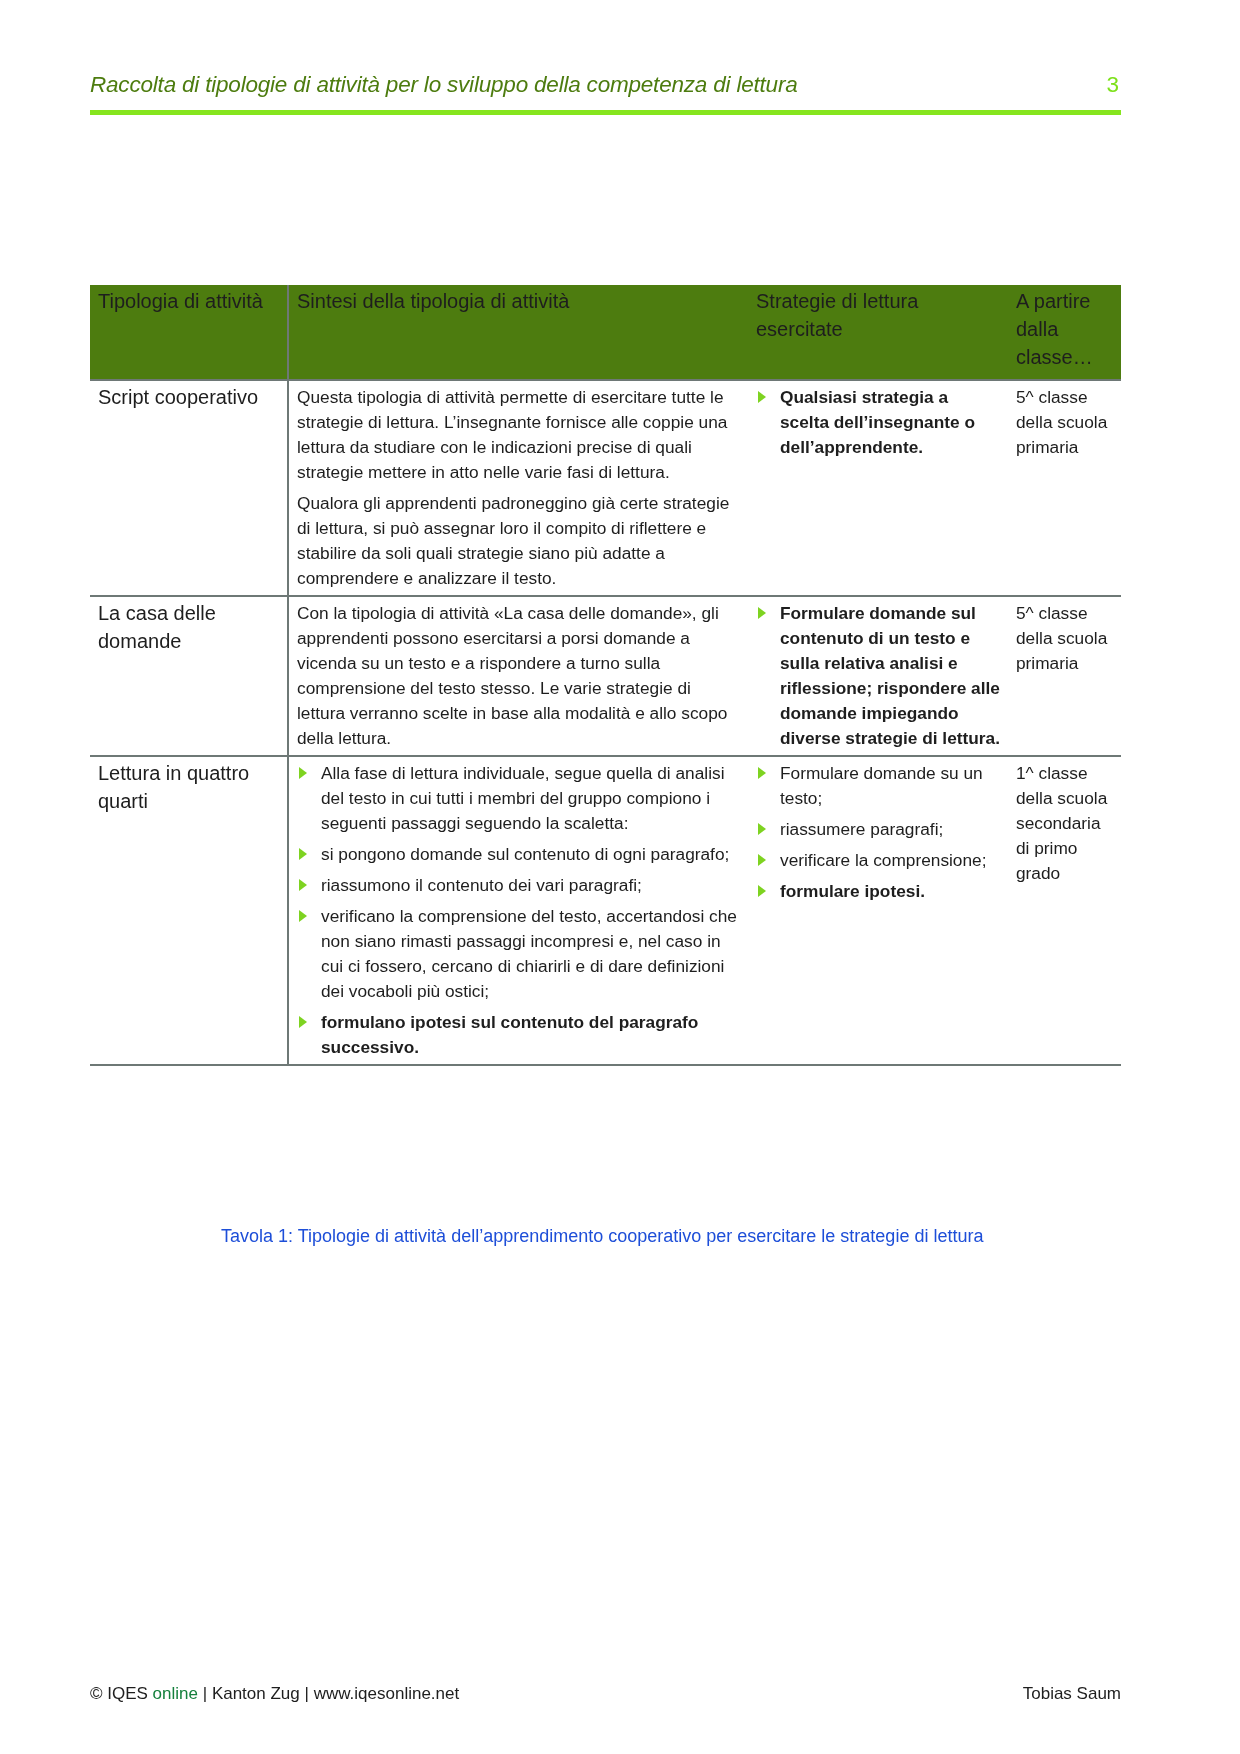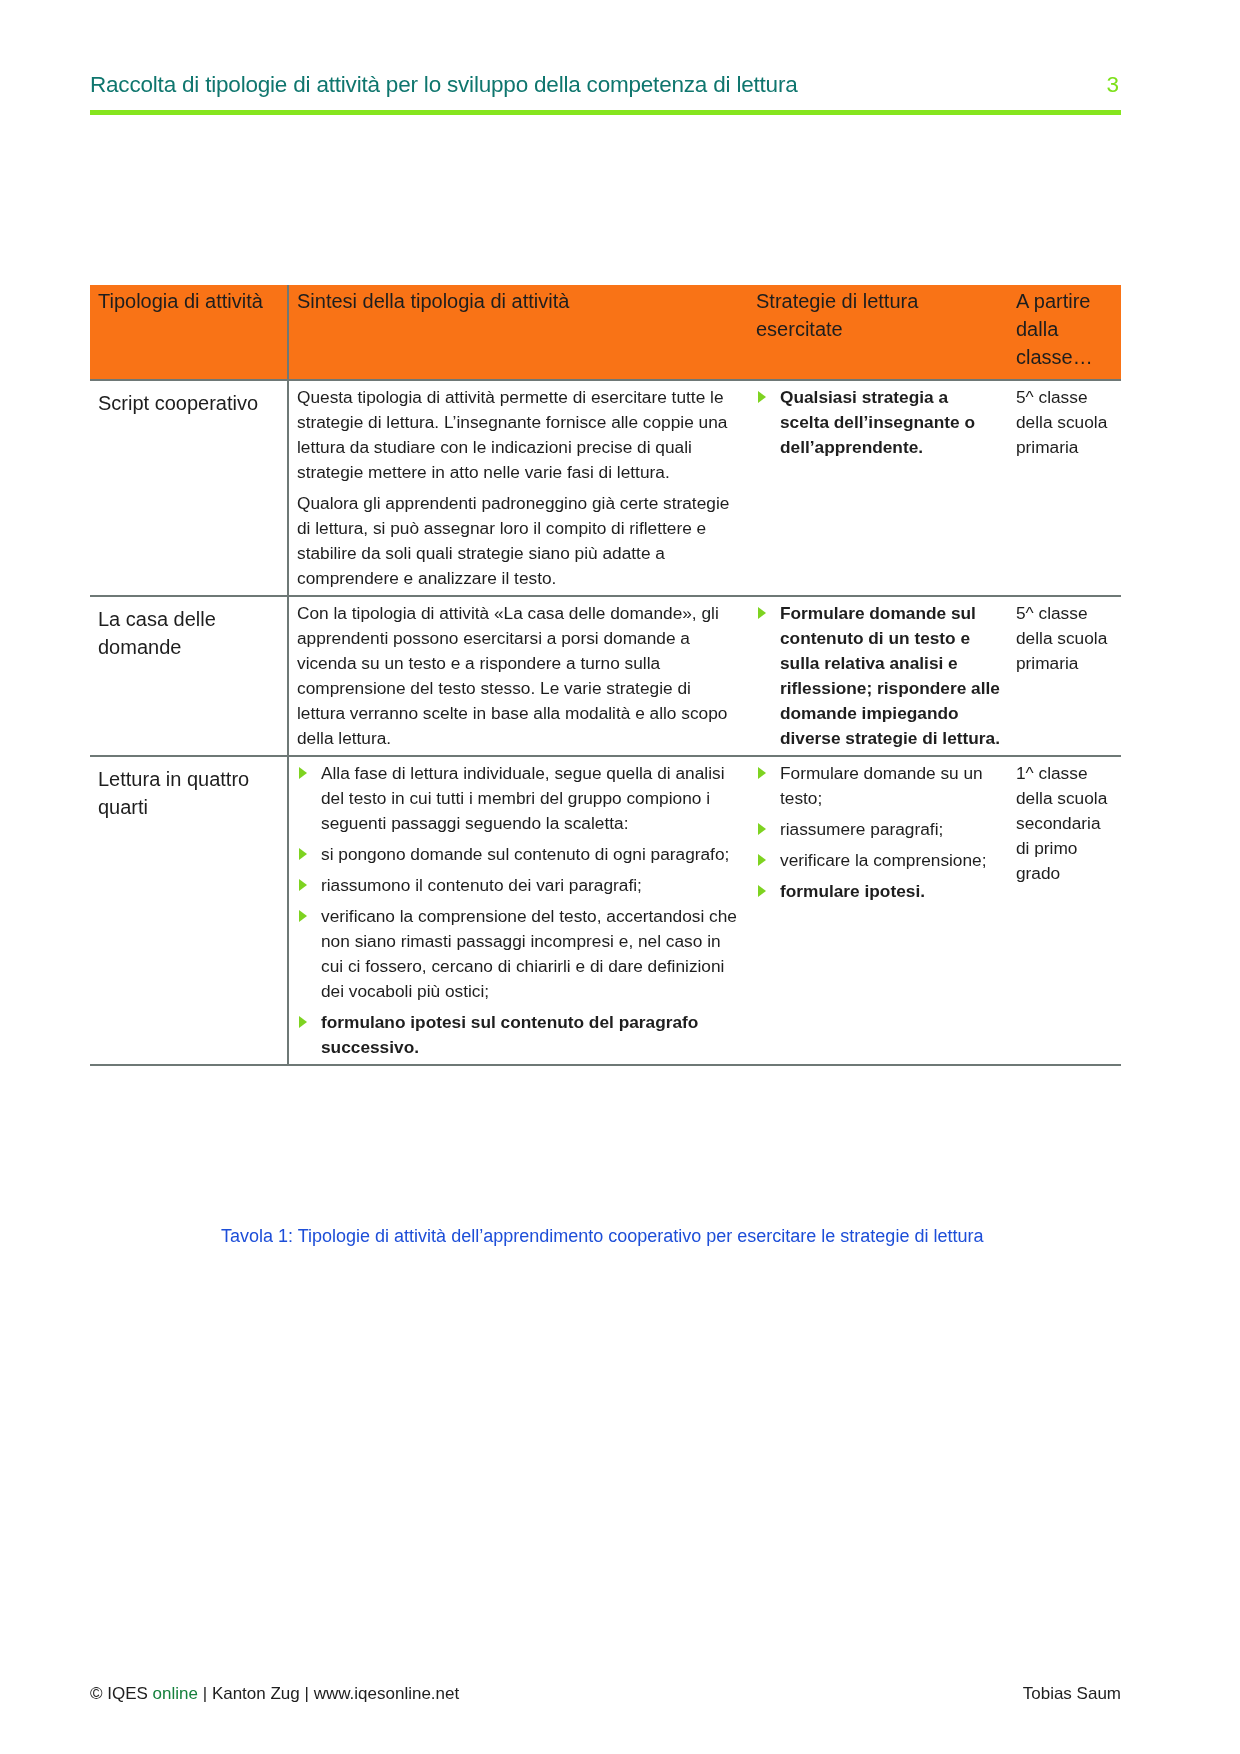--- a/index.html
+++ b/index.html
@@ -1,29 +1,29 @@
 <!DOCTYPE html>
 <html><head>
 <meta charset="utf-8">
 <style>
   html, body { margin:0; padding:0; background:#ffffff; }
   body { width:1240px; height:1754px; position:relative; font-family:"Liberation Sans", sans-serif; color:#1e1e1e; }
   .page-header { position:absolute; left:90px; top:68px; width:1031px; height:42px; border-bottom:5px solid #86e51e; }
-  .page-header .title { position:absolute; left:0; top:4px; font-size:22.5px; color:#0f766e; letter-spacing:-0.2px; }
+  .page-header .title { position:absolute; left:0; top:4px; font-size:22.5px; color:#4d7c0f; letter-spacing:-0.2px;font-style:italic; }
   .page-header .num { position:absolute; right:2px; top:4px; font-size:22.5px; color:#7de11a; }
 
   table.main { position:absolute; left:90px; top:285px; width:1031px; border-collapse:collapse; table-layout:fixed; }
   table.main col.c1 { width:198px; }
   table.main col.c2 { width:460px; }
   table.main col.c3 { width:260px; }
   table.main col.c4 { width:113px; }
-  table.main th { background:#f97316; font-weight:normal; text-align:left; vertical-align:top; font-size:20px; line-height:28px; padding:2px 8px 8px 8px; border-bottom:2px solid #6e7876; }
+  table.main th { background:#4d7c0f; font-weight:normal; text-align:left; vertical-align:top; font-size:20px; line-height:28px; padding:2px 8px 8px 8px; border-bottom:2px solid #6e7876; }
   table.main th:first-child { border-right:2px solid #6e7876; }
   table.main td { vertical-align:top; padding:4px 8px 4px 8px; border-bottom:2px solid #6e7876; font-size:17.3px; line-height:25px; }
-  table.main td.name { font-size:20px; line-height:28px; padding-top:8px; border-right:2px solid #6e7876; }
+  table.main td.name { font-size:20px; line-height:28px; padding-top:2px; border-right:2px solid #6e7876; }
   table.main td.desc { padding-left:8px;margin-top:24px; }
   p.para { margin:0 0 6px 0; }
   p.para:last-child { margin-bottom:0; }
   ul.bl { list-style:none; margin:0; padding:0; }
   ul.bl li { position:relative; padding-left:24px; margin-bottom:6px; }
   ul.bl li:last-child { margin-bottom:0;font-weight:bold; }
   .tri { position:absolute; left:2px; top:6px; width:0; height:0; border-top:6px solid transparent; border-bottom:6px solid transparent; border-left:8px solid #7ed321; }
   .caption { position:absolute; left:221px; top:1226px; font-size:18px; color:#1d4ed8; }
   .footer { position:absolute; left:90px; top:1684px; width:1031px; font-size:17px; color:#1e1e1e; }
   .footer .left { position:absolute; left:0; top:0; }

